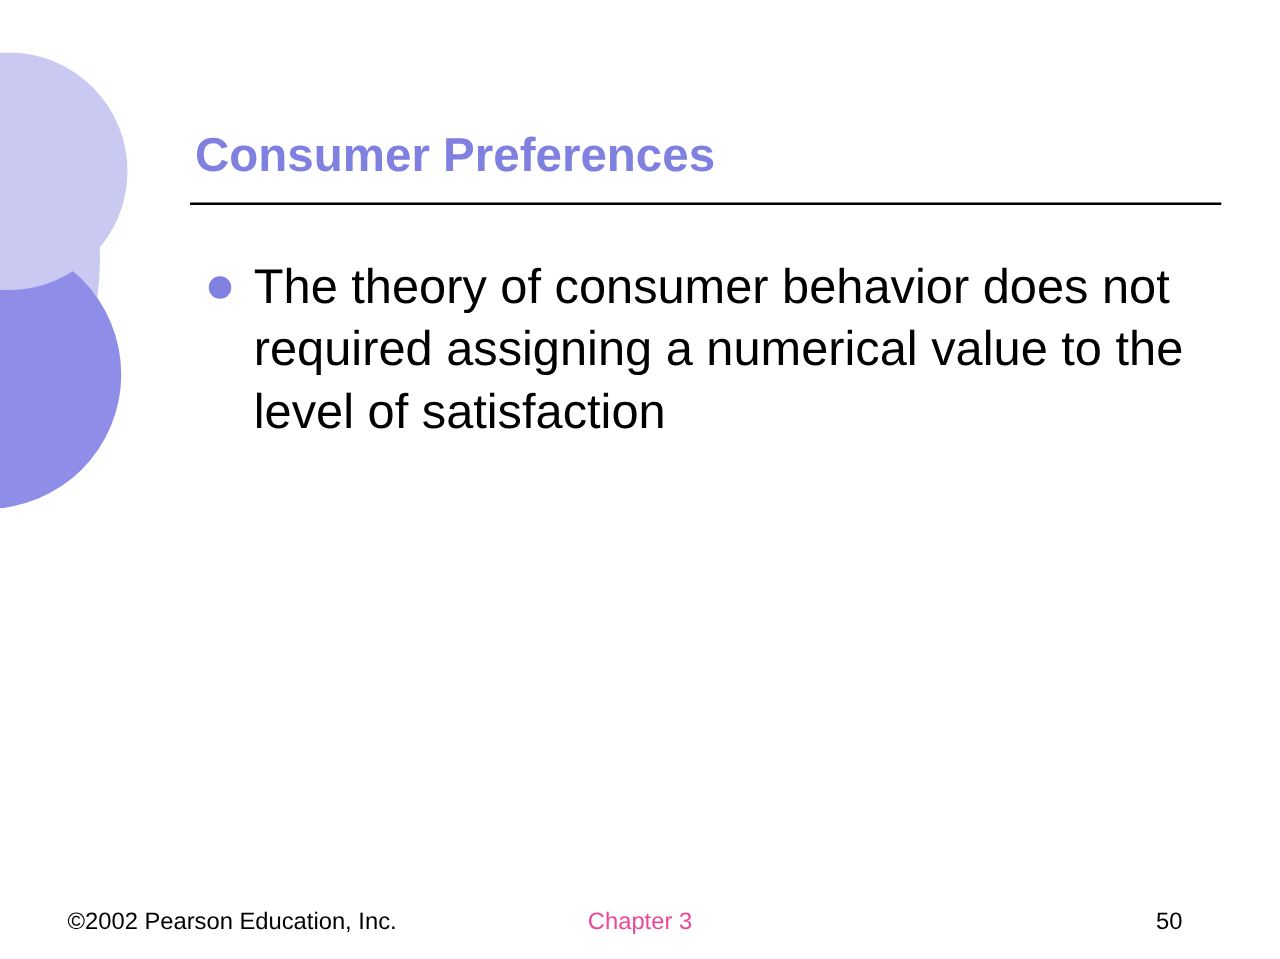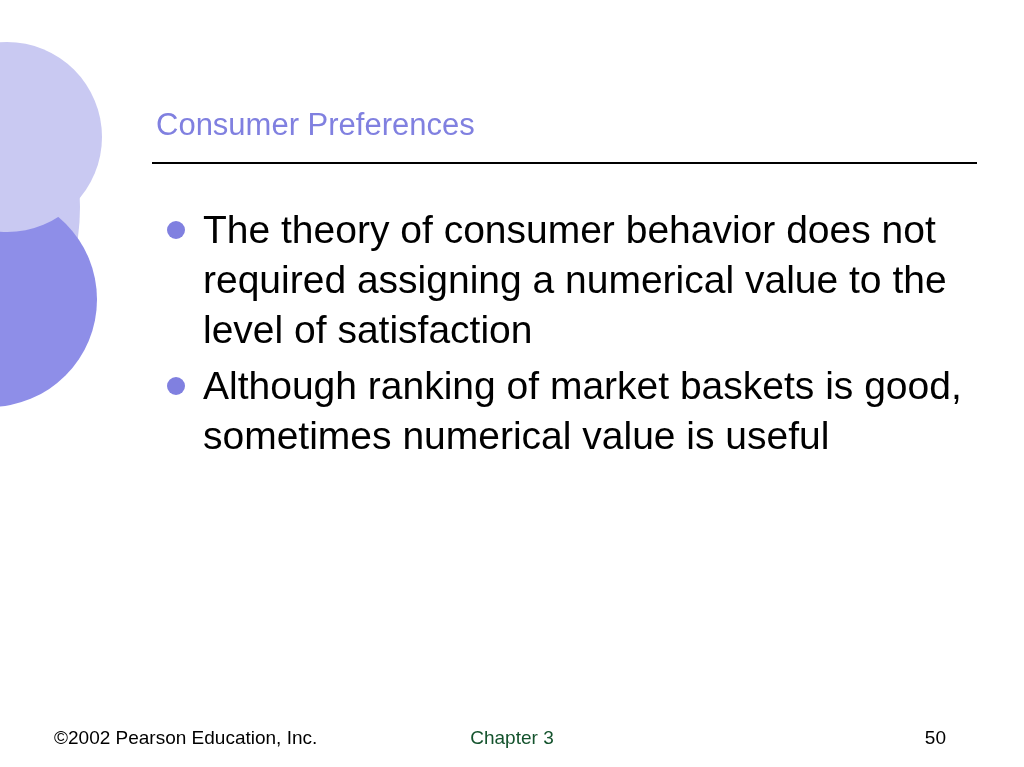--- a/index.html
+++ b/index.html
@@ -47,22 +47,22 @@
     height: 310px;
     border-radius: 50%;
     background: #c9c9f2;
   }
 
   .title {
     position: absolute;
     left: 156px;
     top: 100px;
     width: 830px;
-    font-size: 31px;
-    font-weight: normal;
+    font-size: 38px;
+    font-weight: bold;
     color: #8080e0;
     letter-spacing: 0px;
     line-height: 50px;
   }
   .title-rule {
     position: absolute;
     left: 152px;
     top: 162px;
     width: 825px;
     height: 2px;
@@ -107,21 +107,21 @@
     color: #000000;
     white-space: nowrap;
   }
   .footer-center {
     position: absolute;
     left: 0;
     top: 727px;
     width: 1024px;
     text-align: center;
     font-size: 19px;
-    color: #14532d;
+    color: #ec4899;
   }
   .footer-right {
     position: absolute;
     right: 78px;
     top: 727px;
     font-size: 19px;
     color: #000000;
   }
 </style>
 </head>
@@ -134,23 +134,19 @@
   <div class="deco-circle-light"></div>
 
   <div class="title">Consumer Preferences</div>
   <div class="title-rule"></div>
 
   <ul class="body-list">
     <li class="bullet-item">
       <span class="bullet-mark"></span>
       <span class="bullet-text">The theory of consumer behavior does not required assigning a numerical value to the level of satisfaction</span>
     </li>
-    <li class="bullet-item">
-      <span class="bullet-mark"></span>
-      <span class="bullet-text">Although ranking of market baskets is good, sometimes numerical value is useful</span>
-    </li>
   </ul>
 
   <div class="footer-left">©2002 Pearson Education, Inc.</div>
   <div class="footer-center">Chapter 3</div>
   <div class="footer-right">50</div>
 
 </div>
 
 </body></html>

